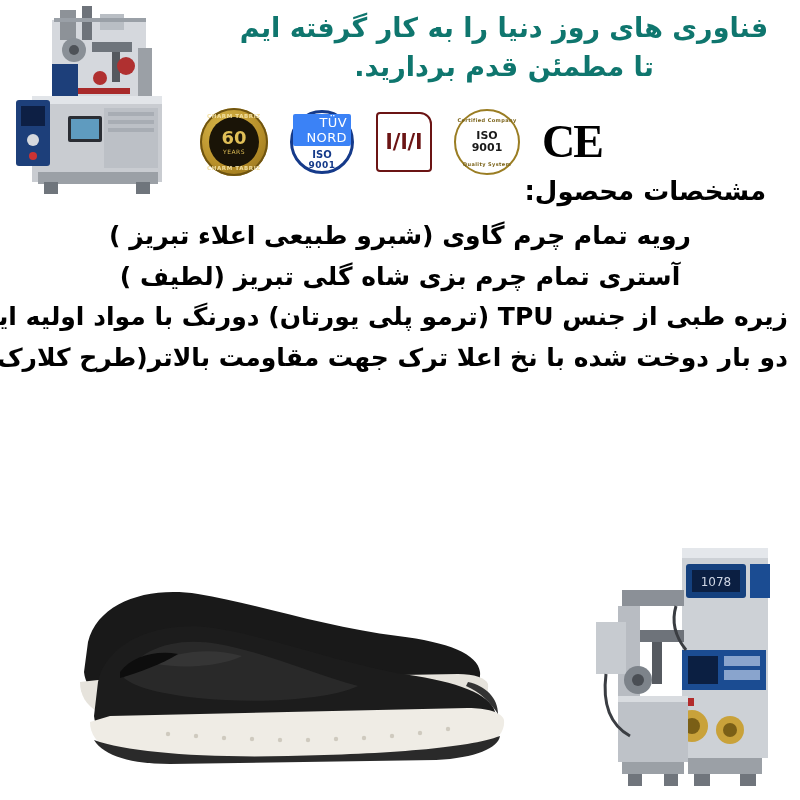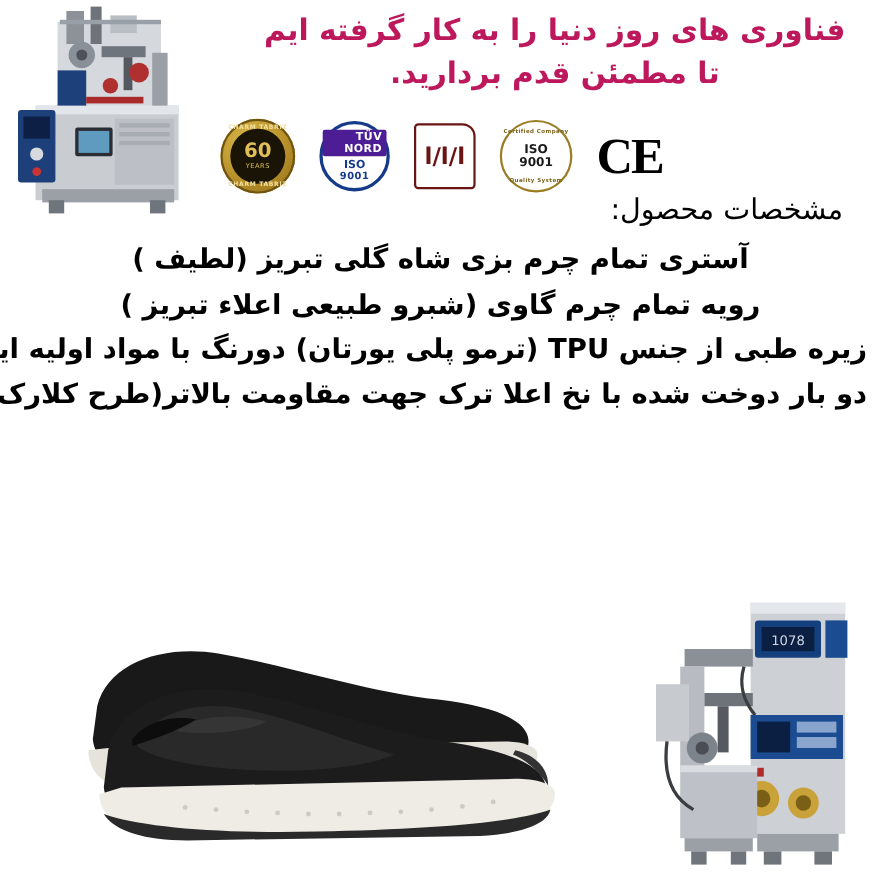--- a/index.html
+++ b/index.html
@@ -23,21 +23,21 @@
     right: 16px;
     width: 560px;
     text-align: center;
     direction: rtl;
   }
   .headline-line {
     font-size: 27px;
     font-weight: bold;
     line-height: 1.45;
     letter-spacing: -0.5px;
-    color: #be185d;
+    color: #0f766e;
     white-space: nowrap;
   }
 
   
   .machine-top {
     position: absolute;
     top: 4px;
     left: 8px;
     width: 190px;
     height: 200px;
@@ -115,23 +115,23 @@
     border-radius: 50%;
     background: #ffffff;
     border: 3px solid #153a8a;
     display: flex;
     flex-direction: column;
     align-items: center;
     justify-content: center;
     color: #153a8a;
   }
   .seal-tuv .t1 {
-    font-size: 10px;
-    font-weight: bold;
-    background: #4c1d95;
+    font-size: 13px;
+    font-weight: normal;
+    background: #3b82f6;
     color: #fff;
     padding: 1px 4px;
     border-radius: 2px;
     letter-spacing: 0.4px;
   }
   .seal-tuv .t2 {
     font-size: 10px;
     font-weight: bold;
     margin-top: 3px;
   }
@@ -200,21 +200,21 @@
   .specs {
     position: absolute;
     top: 176px;
     right: 12px;
     left: 12px;
     direction: rtl;
     text-align: center;
   }
   .specs-title {
     font-size: 26px;
-    font-weight: normal;
+    font-weight: bold;
     text-align: right;
     padding-right: 22px;
     margin-bottom: 10px;
   }
   .spec-line {
     font-size: 25px;
     font-weight: bold;
     line-height: 1.62;
     white-space: nowrap;
   }
@@ -321,22 +321,22 @@
   </div>
 
   <div class="badge">
     <div class="seal-ce">CE</div>
   </div>
 
 </div>
 
 <div class="specs">
   <div class="specs-title">مشخصات محصول:</div>
+  <div class="spec-line">رویه تمام چرم گاوی (شبرو طبیعی اعلاء تبریز )</div>
   <div class="spec-line">آستری تمام چرم بزی شاه گلی تبریز (لطیف )</div>
-  <div class="spec-line">رویه تمام چرم گاوی (شبرو طبیعی اعلاء تبریز )</div>
   <div class="spec-line">زیره طبی از جنس TPU (ترمو پلی یورتان) دورنگ با مواد اولیه ایتالیایی</div>
   <div class="spec-line">دو بار دوخت شده با نخ اعلا ترک جهت مقاومت بالاتر(طرح کلارک)</div>
 </div>
 
 <div class="shoe-wrap">
   <svg viewBox="0 0 520 250" width="520" height="250" aria-hidden="true">
 
     <path d="M60 110 C70 70, 120 54, 170 62 C230 72, 300 96, 370 104 C420 110, 450 122, 452 140
              C454 160, 430 170, 380 172 L110 176 C78 176, 58 160, 56 140 Z" fill="#191919"></path>
 

